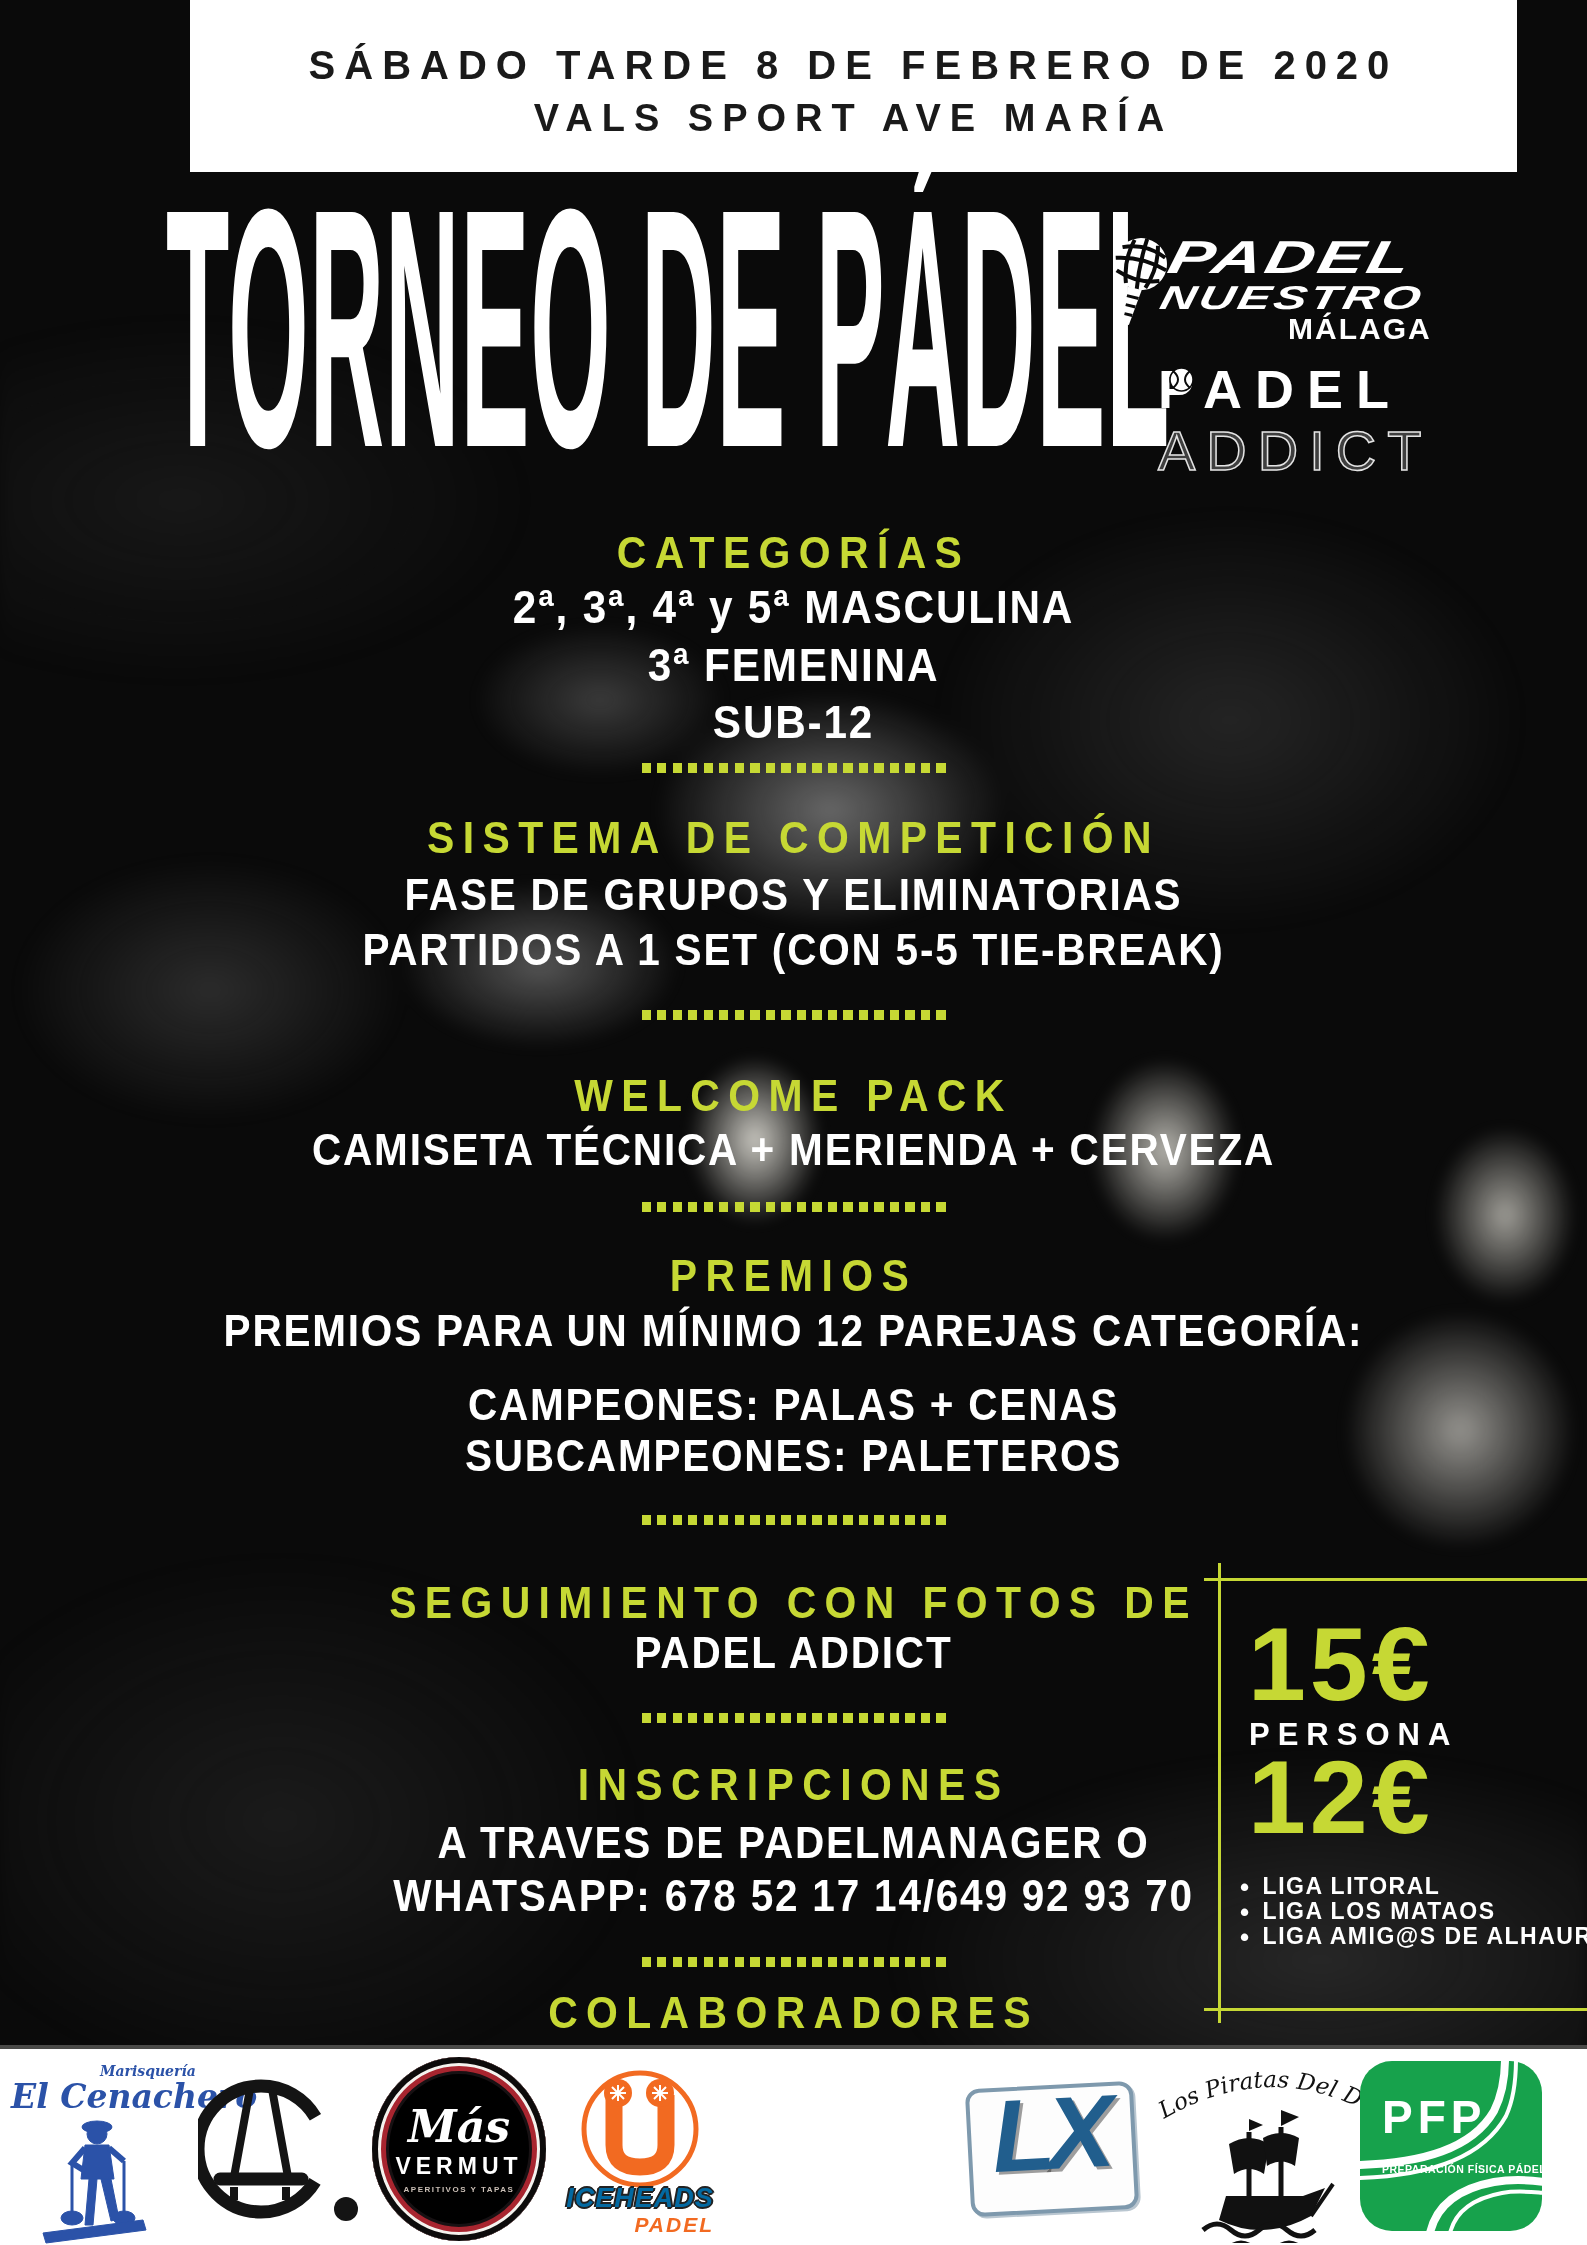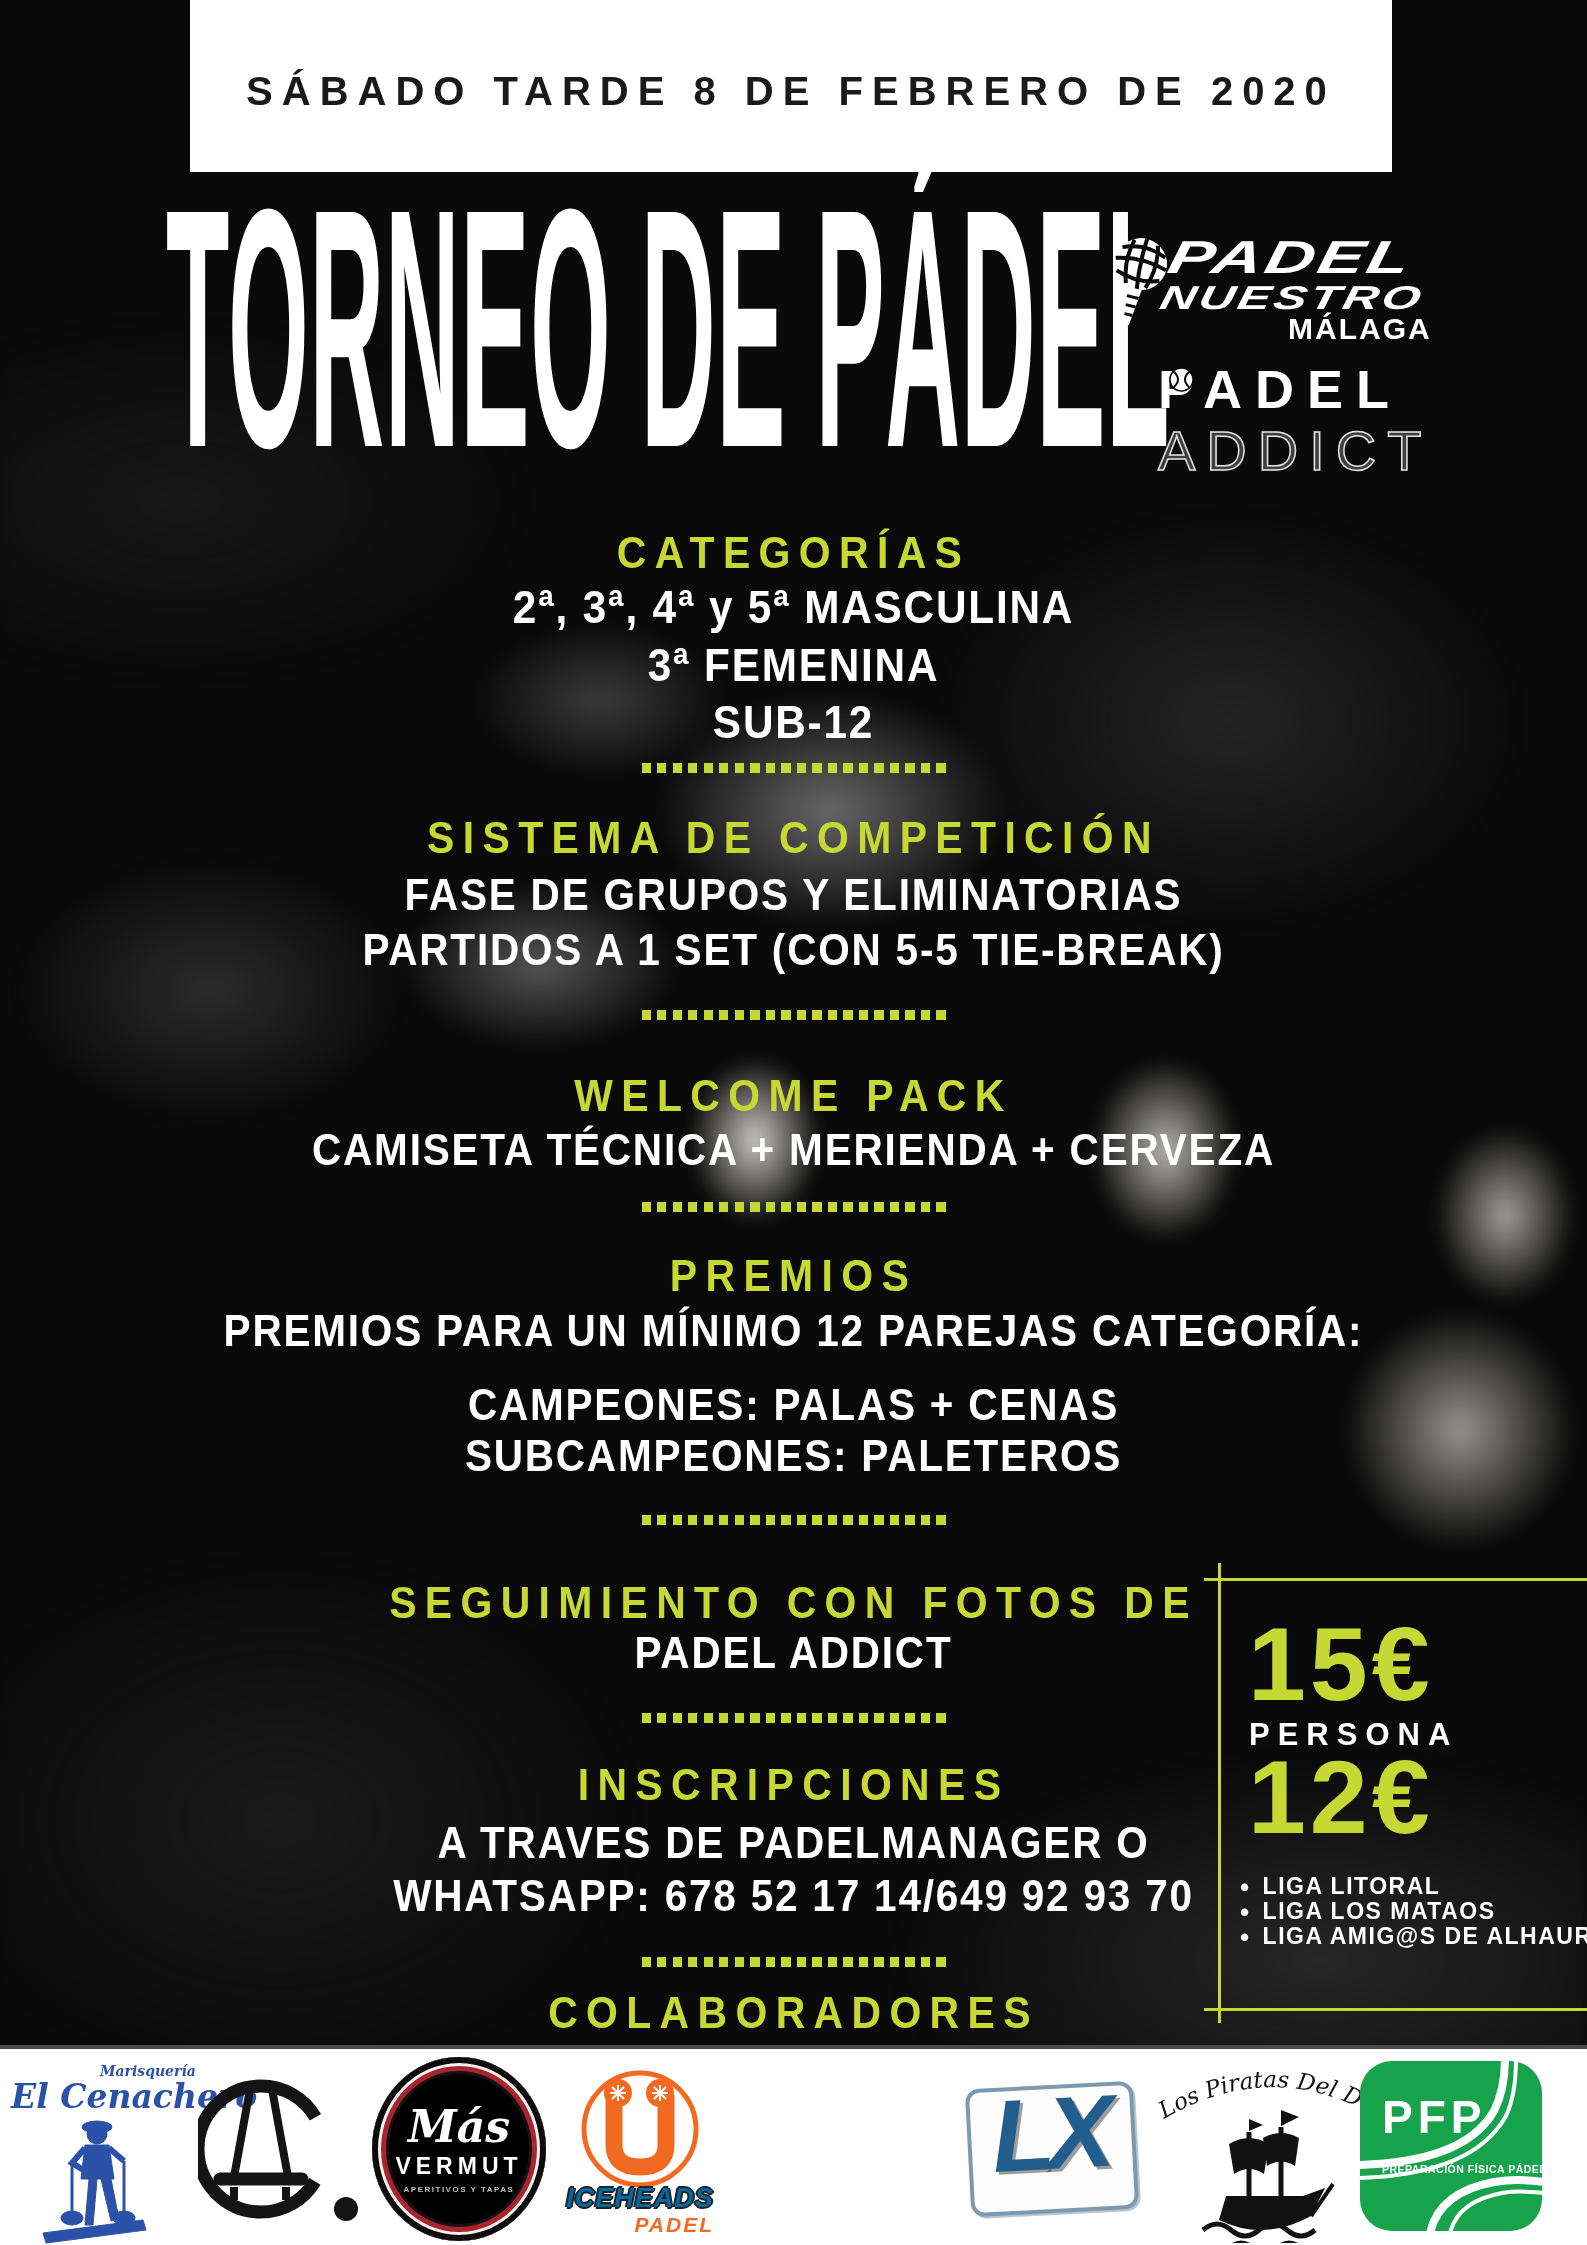--- a/index.html
+++ b/index.html
@@ -26,21 +26,21 @@
       radial-gradient(ellipse 180px 110px at 600px 700px, rgba(150,150,150,.35), rgba(150,150,150,0) 70%),
       radial-gradient(ellipse 200px 120px at 540px 965px, rgba(175,175,175,.45), rgba(175,175,175,0) 70%),
       radial-gradient(ellipse 280px 190px at 210px 990px, rgba(120,120,120,.3), rgba(120,120,120,0) 70%),
       radial-gradient(ellipse 420px 300px at 1230px 720px, rgba(85,85,85,.35), rgba(85,85,85,0) 70%),
       radial-gradient(ellipse 520px 380px at 280px 1820px, rgba(70,70,70,.28), rgba(70,70,70,0) 70%),
       radial-gradient(ellipse 620px 300px at 1320px 1960px, rgba(105,105,105,.3), rgba(105,105,105,0) 70%),
       radial-gradient(ellipse 500px 260px at 180px 500px, rgba(55,55,55,.3), rgba(55,55,55,0) 70%);
   }
 
   
-  .banner{position:absolute;left:190px;top:0;width:1202px;height:172px;background:#ffffff;z-index:5;
+  .banner{position:absolute;left:190px;top:0;width:1327px;height:172px;background:#ffffff;z-index:5;
     display:flex;flex-direction:column;align-items:center;justify-content:center;gap:9px;padding-top:10px;}
   .banner-l1{font-size:40px;font-weight:700;letter-spacing:9px;color:#1a1a1a;white-space:nowrap;}
   .banner-l2{font-size:38px;font-weight:700;letter-spacing:9px;color:#1a1a1a;white-space:nowrap;}
 
   
   .title-wrap{position:absolute;left:166px;top:158px;z-index:4;width:3200px;}
   .title-text{display:inline-block;font-size:340px;font-weight:700;color:#ffffff;line-height:1;
     white-space:nowrap;transform:scale(0.305,1);transform-origin:left top;letter-spacing:2px;}
 
   
@@ -138,20 +138,21 @@
   .svg-block{display:block;}
 </style>
 </head>
 <body>
 
 <div class="poster">
   <div class="bg-photo"></div>
 
   <div class="banner">
     <div class="banner-l1">SÁBADO TARDE 8 DE FEBRERO DE 2020</div>
+    <div class="banner-l2">VALS SPORT AVE MARÍA</div>
   </div>
 
   <div class="title-wrap">
     <span class="title-text">TORNEO DE PÁDEL</span>
   </div>
 
   <div class="pn-logo">
     <svg class="svg-block" width="64" height="100" viewBox="0 0 64 100" style="position:absolute;left:0;top:6px;">
       <g transform="rotate(14 32 34)">
         <circle cx="32" cy="30" r="26" fill="#ffffff"></circle>

